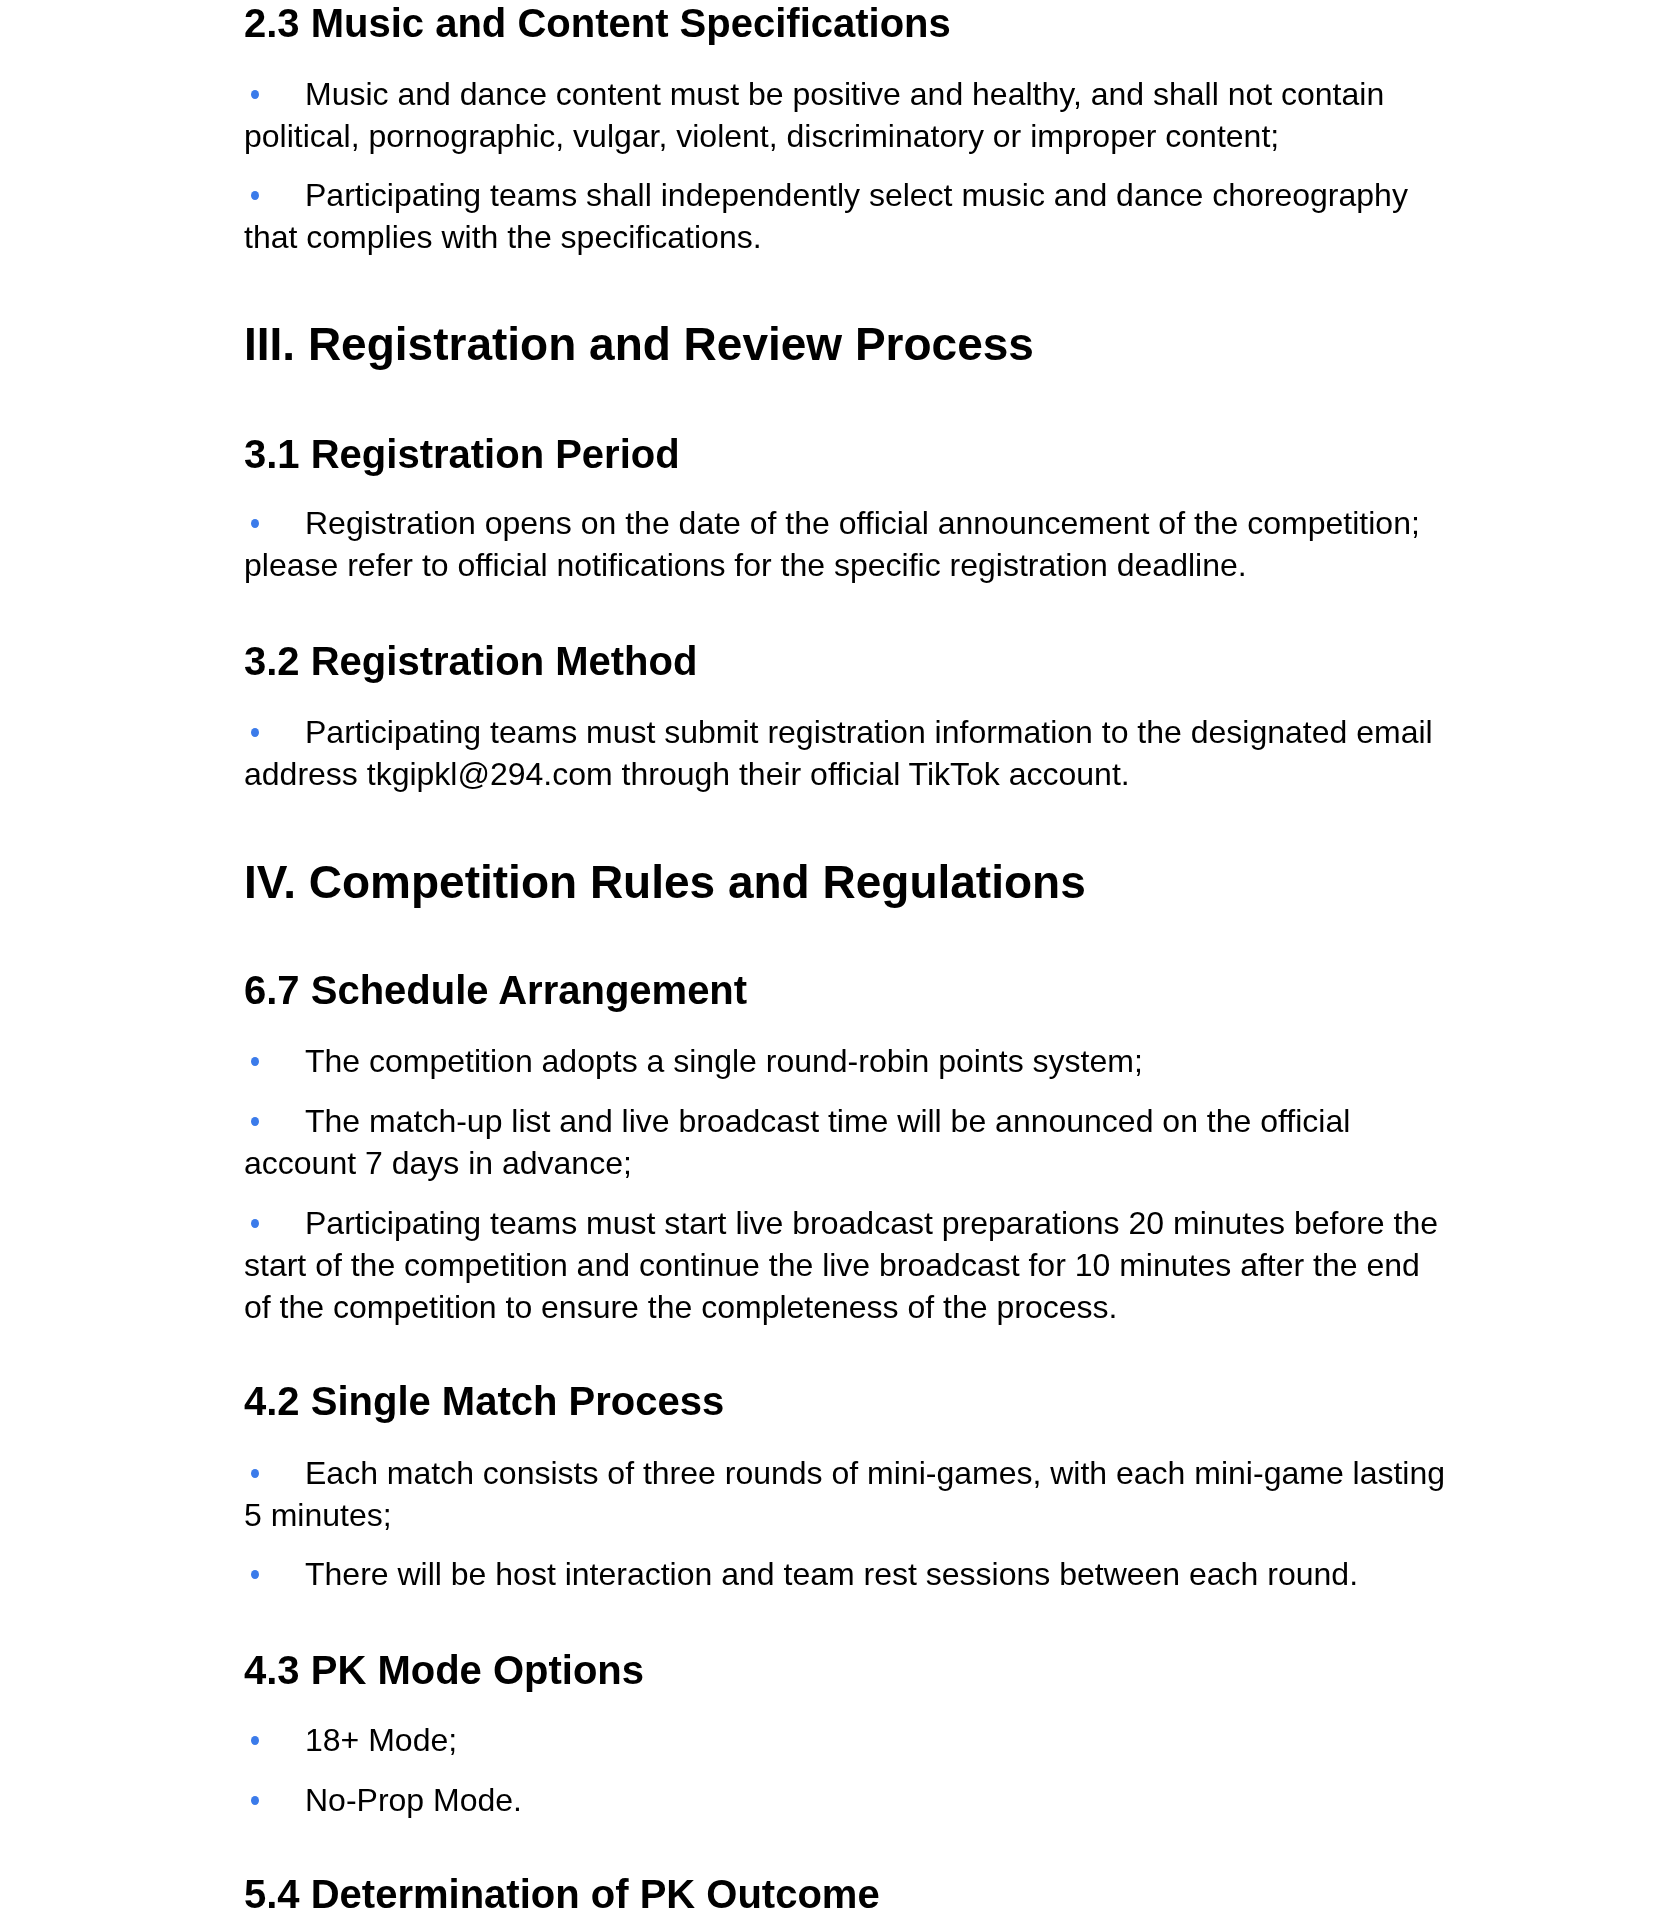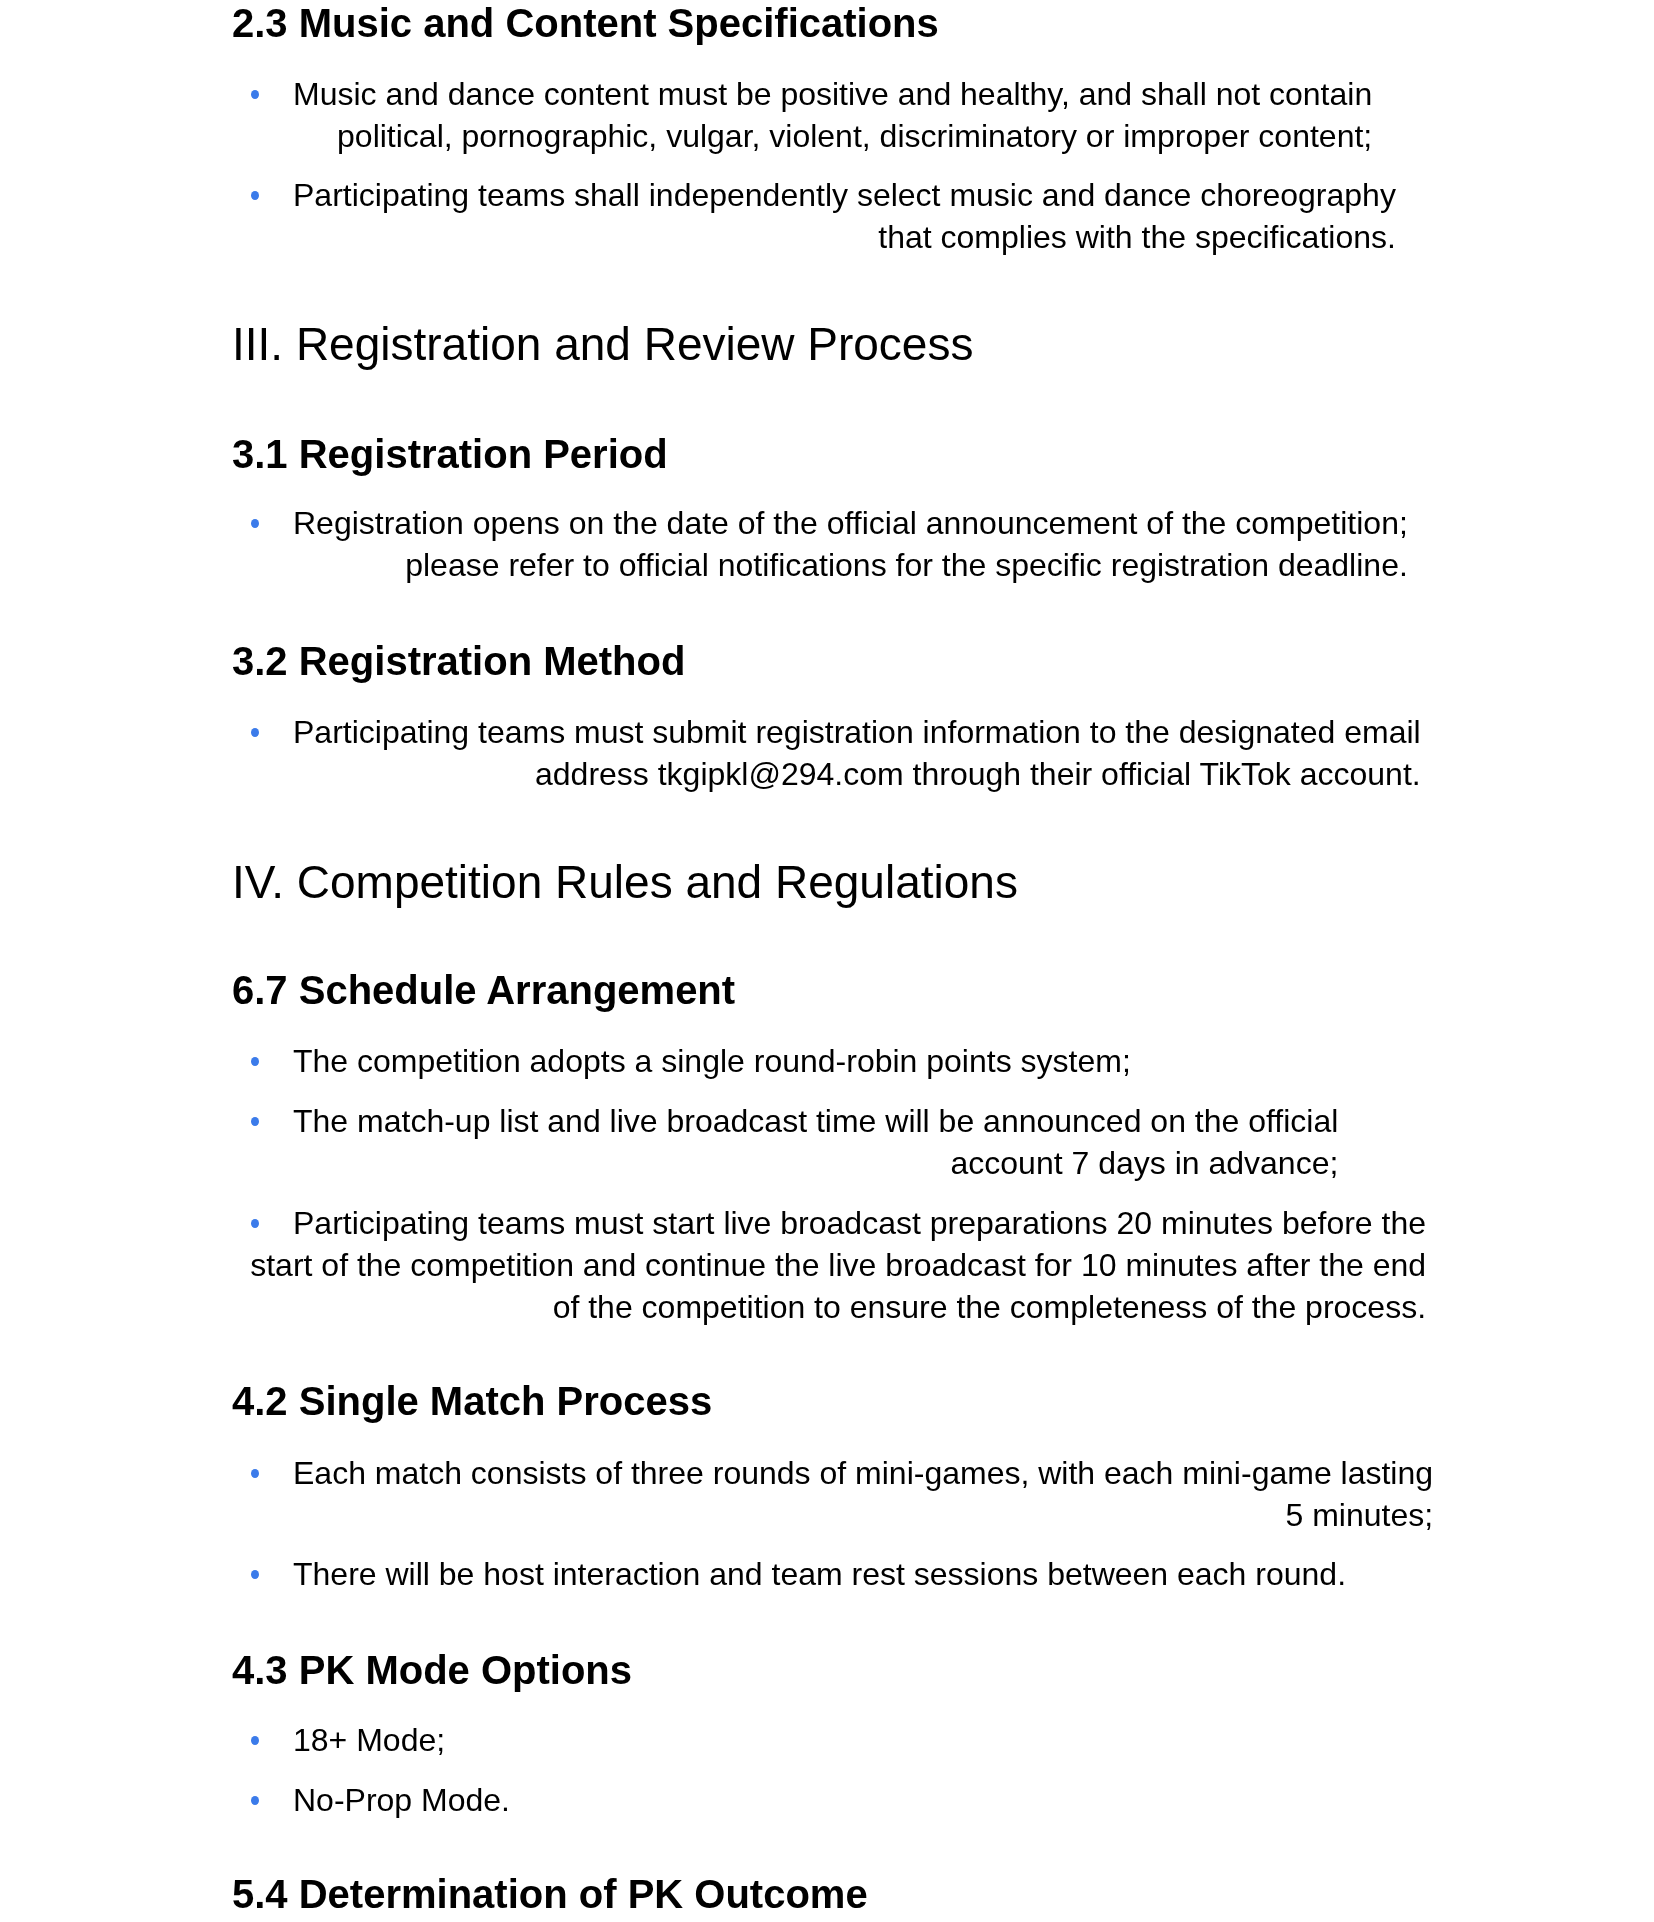--- a/index.html
+++ b/index.html
@@ -1,19 +1,19 @@
 <!DOCTYPE html>
 <html><head>
 <meta charset="utf-8">
 <style>
   html, body { margin: 0; padding: 0; background: #ffffff; }
   body { width: 1654px; height: 1922px; position: relative; overflow: hidden;
          font-family: "Liberation Sans", "DejaVu Sans", sans-serif; color: #000000; }
-  .blk { position: absolute; left: 232px; margin: 0; white-space: nowrap; text-align: right; }
-  .h1 { font-size: 46px; font-weight: normal; line-height: 1.149; }
+  .blk { position: absolute; left: 244px; margin: 0; white-space: nowrap; }
+  .h1 { font-size: 46px; font-weight: bold; line-height: 1.149; }
   .h2 { font-size: 40px; font-weight: bold; line-height: 1.149; }
   .p  { font-size: 32px; line-height: 42px; white-space: pre-line; }
   .bullet { position: absolute; left: 248px; width: 12px; height: 12px; }
   .bullet::before { content: ""; position: absolute; left: 3px; top: 0; width: 8px; height: 9px;
                     border-radius: 50%; background: #3b7bea; }
   .lead { display: inline-block; width: 61px; }
 </style>
 </head>
 <body>
 

